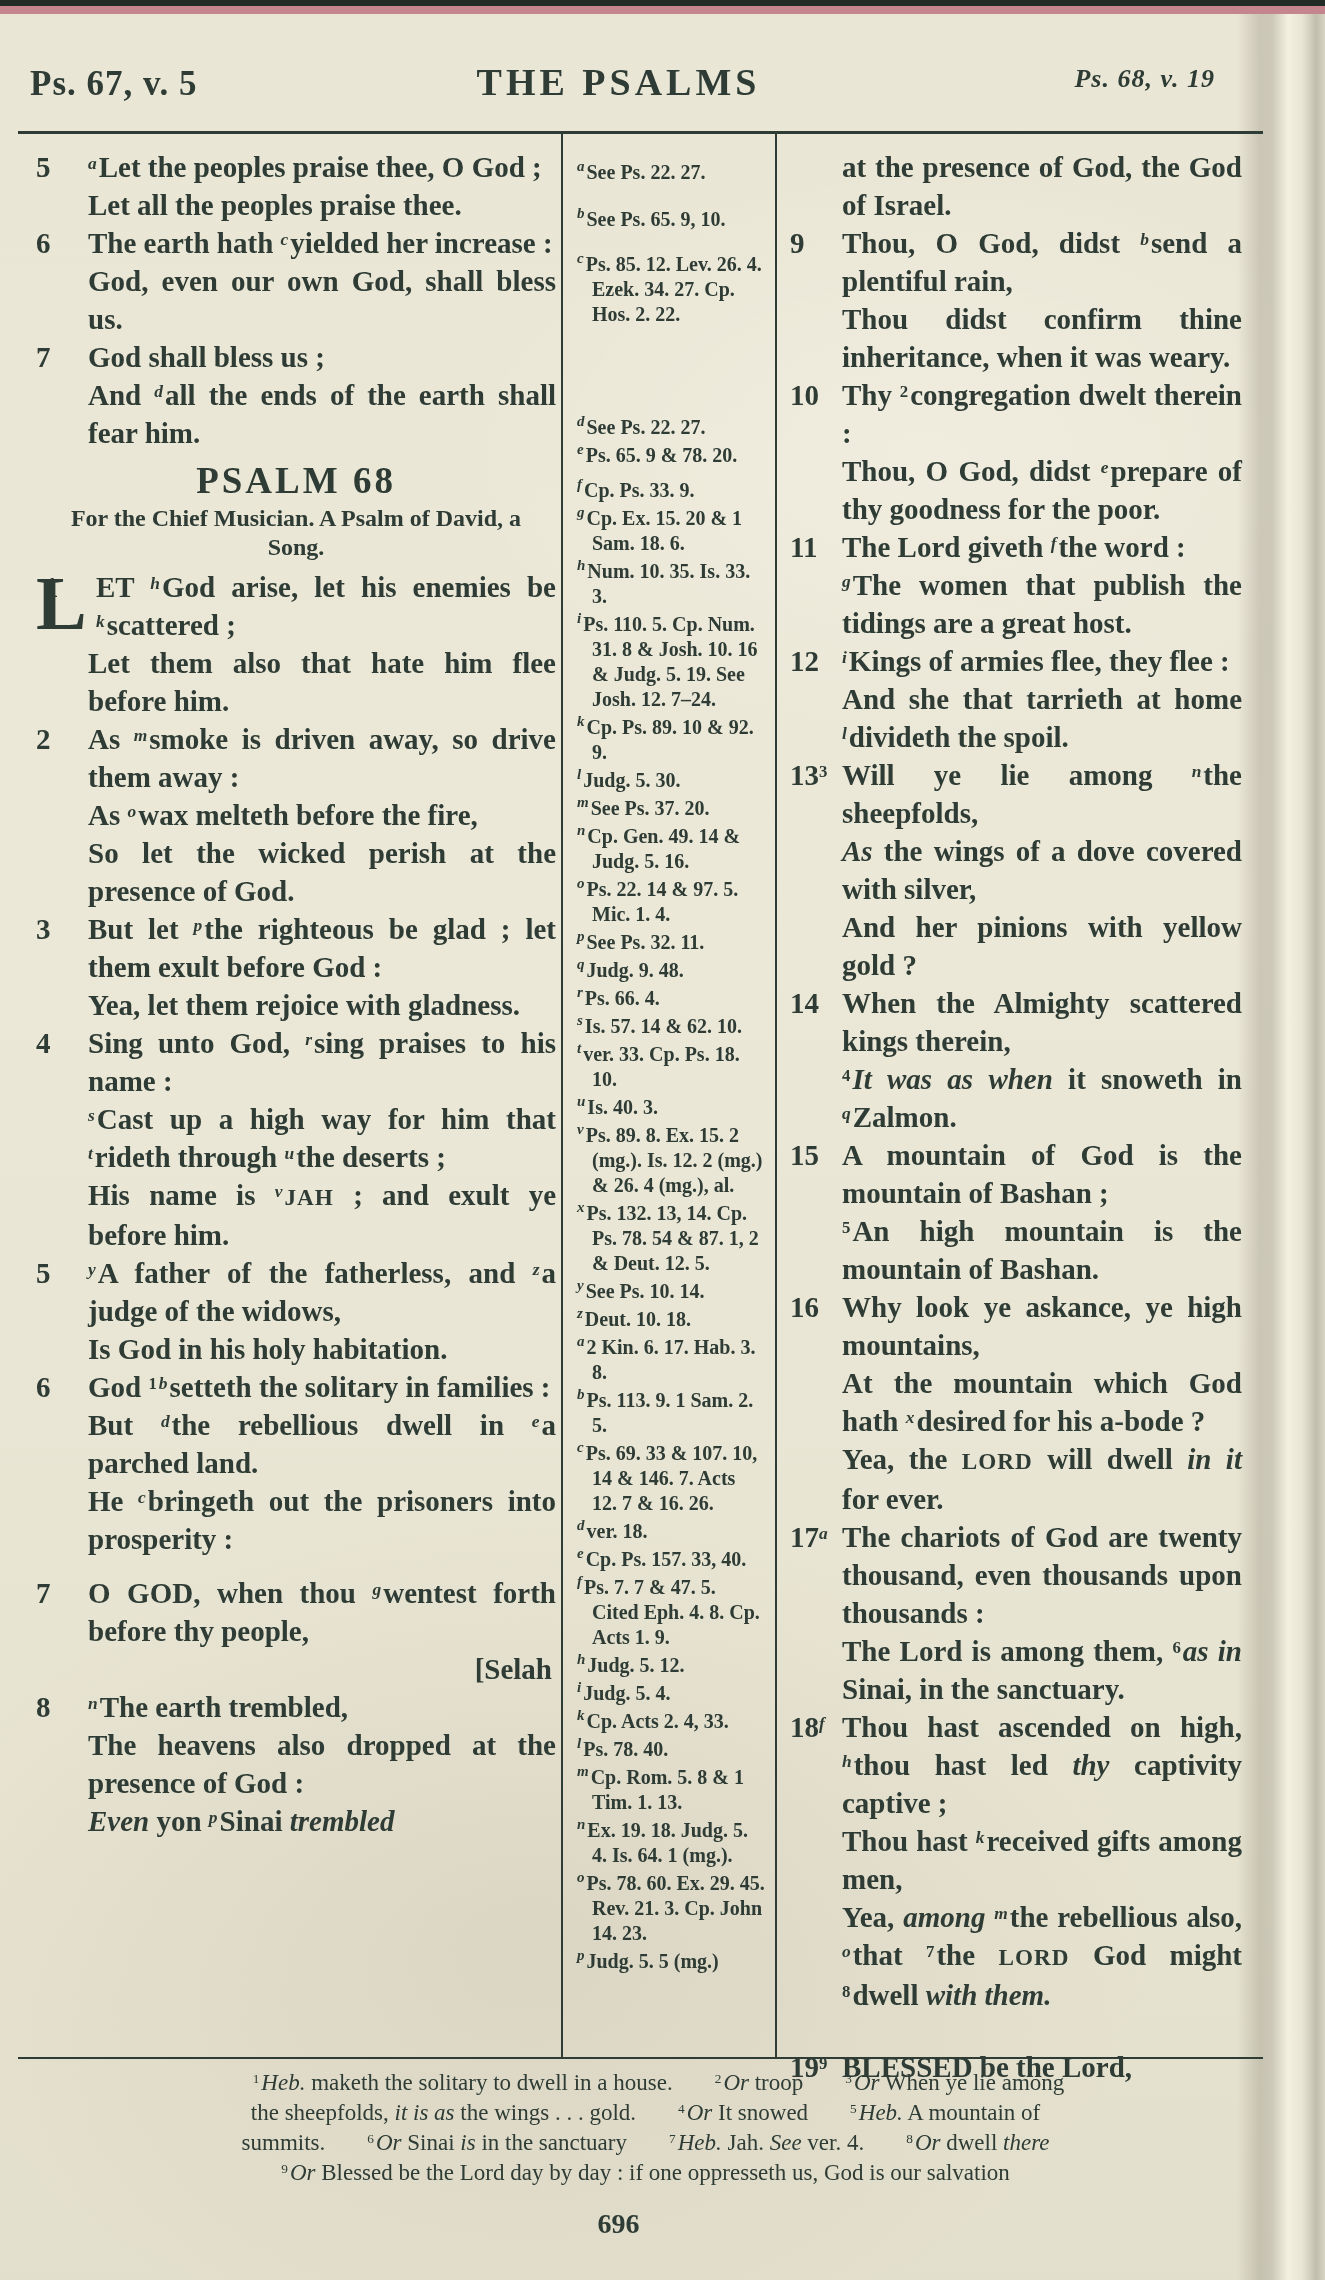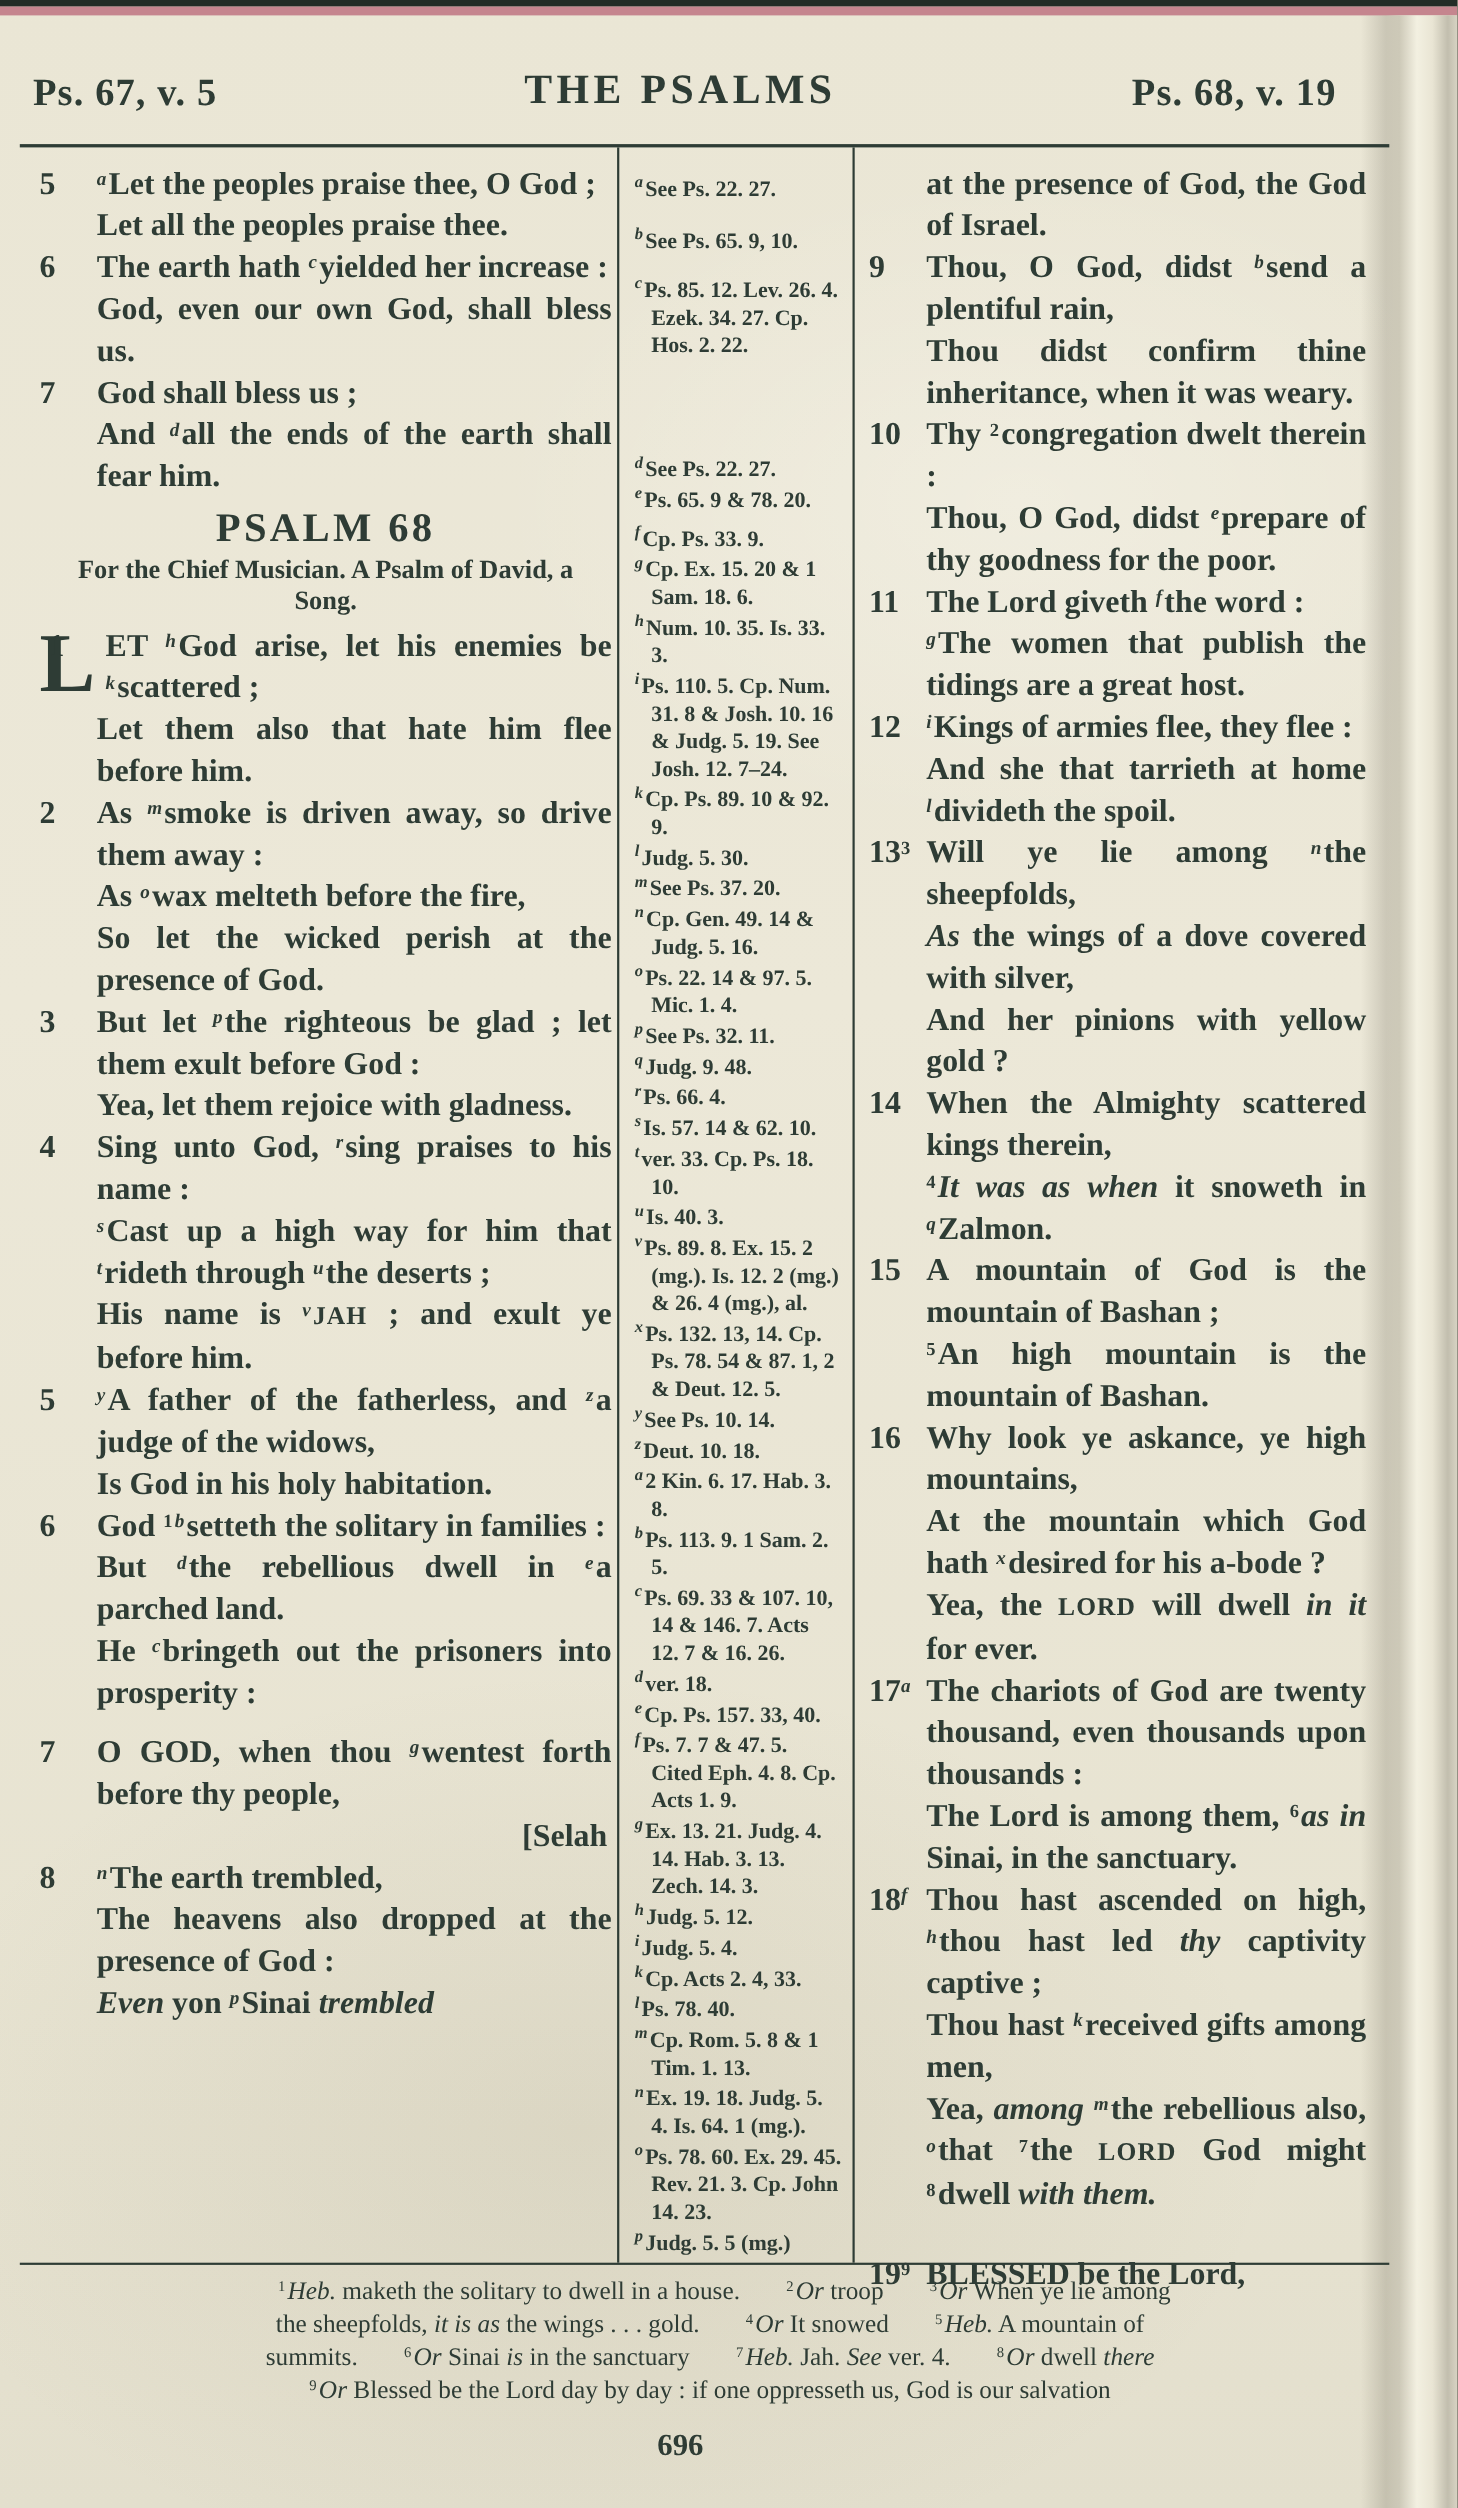--- a/index.html
+++ b/index.html
@@ -12,21 +12,21 @@
     font-family:"Liberation Serif","DejaVu Serif",serif;
     color:#2e3c35;
   }
   .edge-top-dark{position:absolute;top:0;left:0;right:0;height:6px;background:#222c26;}
   .edge-top-pink{position:absolute;top:6px;left:0;right:0;height:8px;background:#c5858e;}
   .gutter{position:absolute;top:14px;bottom:0;right:0;width:88px;
     background:linear-gradient(90deg,rgba(60,55,40,0) 0%,rgba(60,55,40,0.18) 26%,#cdc9b8 40%,#f3f0e1 58%,#e9e5d4 74%,#c2beae 90%,#d8d4c4 100%);}
   .header{position:absolute;top:56px;left:0;right:88px;height:56px;font-weight:bold;}
   .header .h-left{position:absolute;left:30px;top:8px;font-size:35px;letter-spacing:1px;text-align:right;}
   .header .h-center{position:absolute;left:0;right:0;top:4px;text-align:center;font-size:38px;letter-spacing:4px;}
-  .header .h-right{position:absolute;right:22px;top:8px;font-size:35px;letter-spacing:1px;}
+  .header .h-right{position:absolute;right:22px;top:8px;font-size:26px;letter-spacing:1px;font-style:italic;}
   .rule-top{position:absolute;top:131px;left:18px;width:1245px;height:3px;background:#2e3c35;}
   .rule-foot{position:absolute;top:2057px;left:18px;width:1245px;height:2px;background:#2e3c35;}
   .vrule{position:absolute;top:134px;height:1923px;width:2px;background:#2e3c35;}
   .vrule.v1{left:561px;}
   .vrule.v2{left:775px;}
 
   .col{position:absolute;top:148px;text-align:justify;font-weight:bold;}
   .col p{margin:0;}
   .col-left{left:36px;width:520px;font-size:29px;line-height:38px;}
   .col-right{left:790px;width:452px;font-size:29px;line-height:38px;}
@@ -127,21 +127,20 @@
       <p><span class="rl">v</span><span>Ps. 89. 8.  Ex. 15. 2 (mg.).  Is. 12. 2 (mg.) &amp; 26. 4 (mg.), al.</span></p>
       <p><span class="rl">x</span><span>Ps. 132. 13, 14. Cp. Ps. 78. 54 &amp; 87. 1, 2 &amp; Deut. 12. 5.</span></p>
       <p><span class="rl">y</span><span>See Ps. 10. 14.</span></p>
       <p><span class="rl">z</span><span>Deut. 10. 18.</span></p>
       <p><span class="rl">a</span><span>2 Kin. 6. 17. Hab. 3. 8.</span></p>
       <p><span class="rl">b</span><span>Ps. 113. 9. 1 Sam. 2. 5.</span></p>
       <p><span class="rl">c</span><span>Ps. 69. 33 &amp; 107. 10, 14 &amp; 146. 7. Acts 12. 7 &amp; 16. 26.</span></p>
       <p><span class="rl">d</span><span>ver. 18.</span></p>
       <p><span class="rl">e</span><span>Cp. Ps. 157. 33, 40.</span></p>
       <p><span class="rl">f</span><span>Ps. 7. 7 &amp; 47. 5. Cited Eph. 4. 8. Cp. Acts 1. 9.</span></p>
-      <p><span class="rl">g</span><span>Ex. 13. 21. Judg. 4. 14. Hab. 3. 13. Zech. 14. 3.</span></p>
       <p><span class="rl">h</span><span>Judg. 5. 12.</span></p>
       <p><span class="rl">i</span><span>Judg. 5. 4.</span></p>
       <p><span class="rl">k</span><span>Cp. Acts 2. 4, 33.</span></p>
       <p><span class="rl">l</span><span>Ps. 78. 40.</span></p>
       <p><span class="rl">m</span><span>Cp. Rom. 5. 8 &amp; 1 Tim. 1. 13.</span></p>
       <p><span class="rl">n</span><span>Ex. 19. 18. Judg. 5. 4. Is. 64. 1 (mg.).</span></p>
       <p><span class="rl">o</span><span>Ps. 78. 60.  Ex. 29. 45. Rev. 21. 3. Cp. John 14. 23.</span></p>
       <p><span class="rl">p</span><span>Judg. 5. 5 (mg.)</span></p>
     </div>
   <div class="col col-right" id="col-right">

